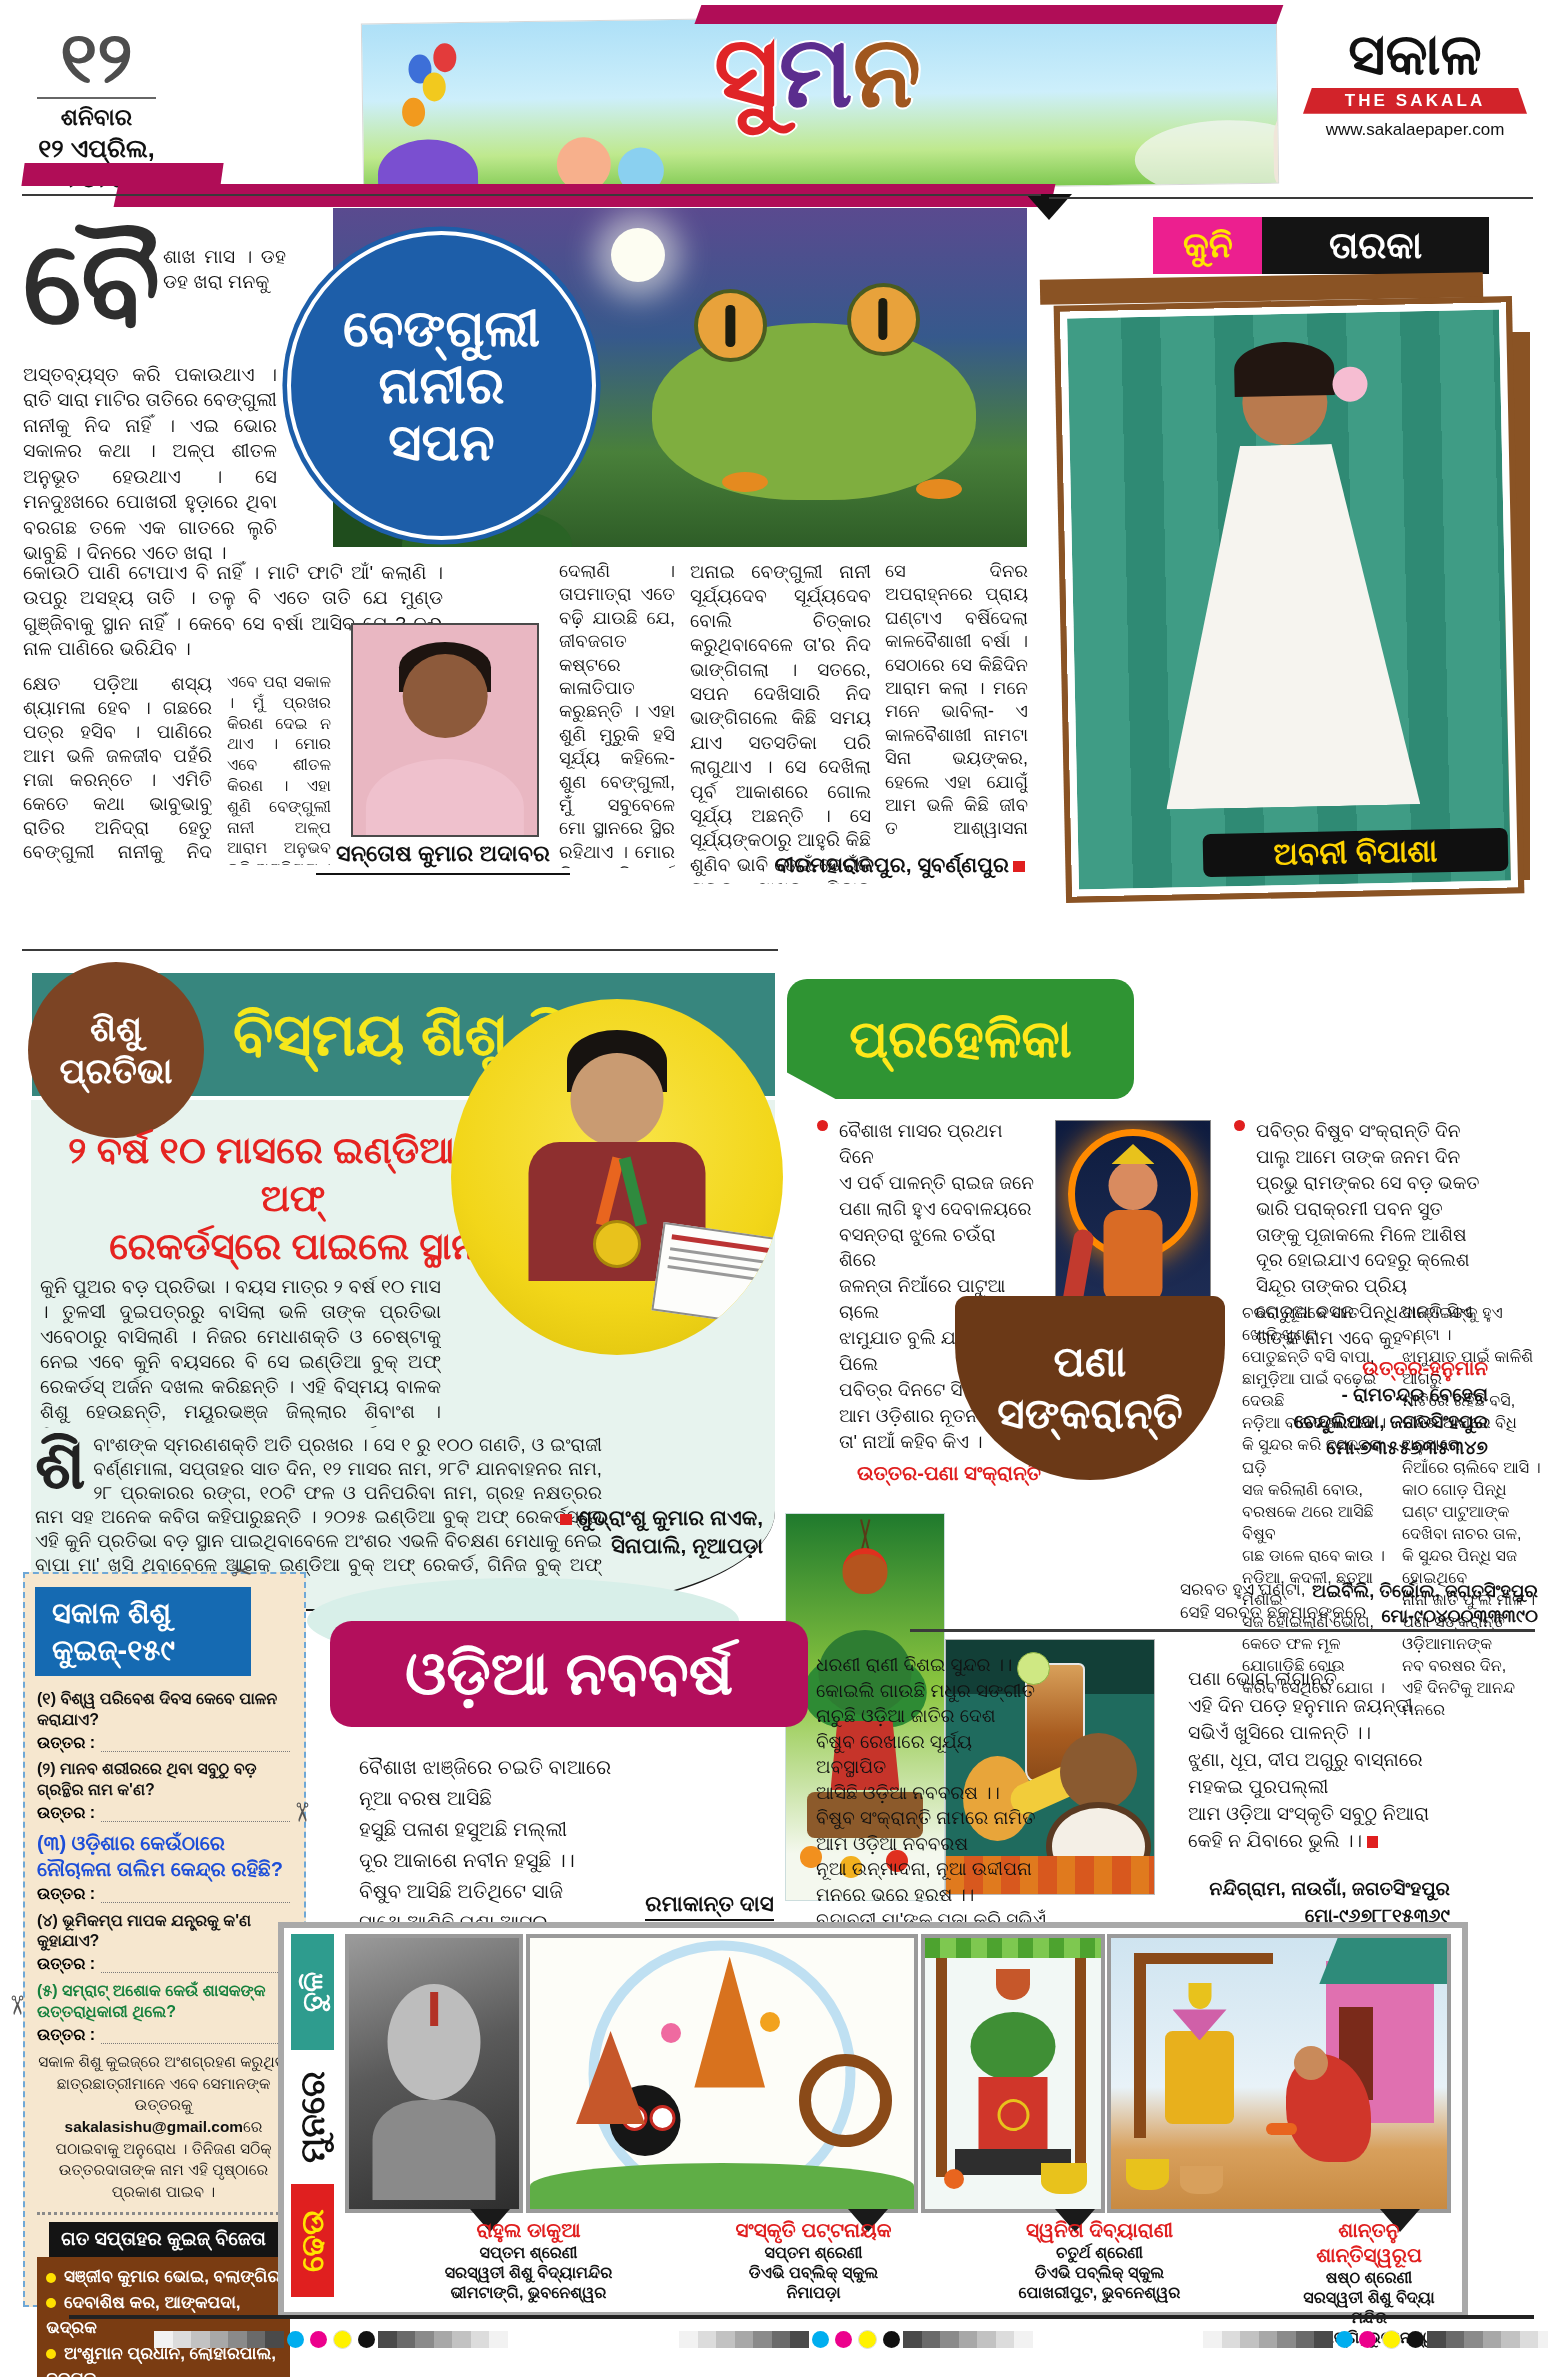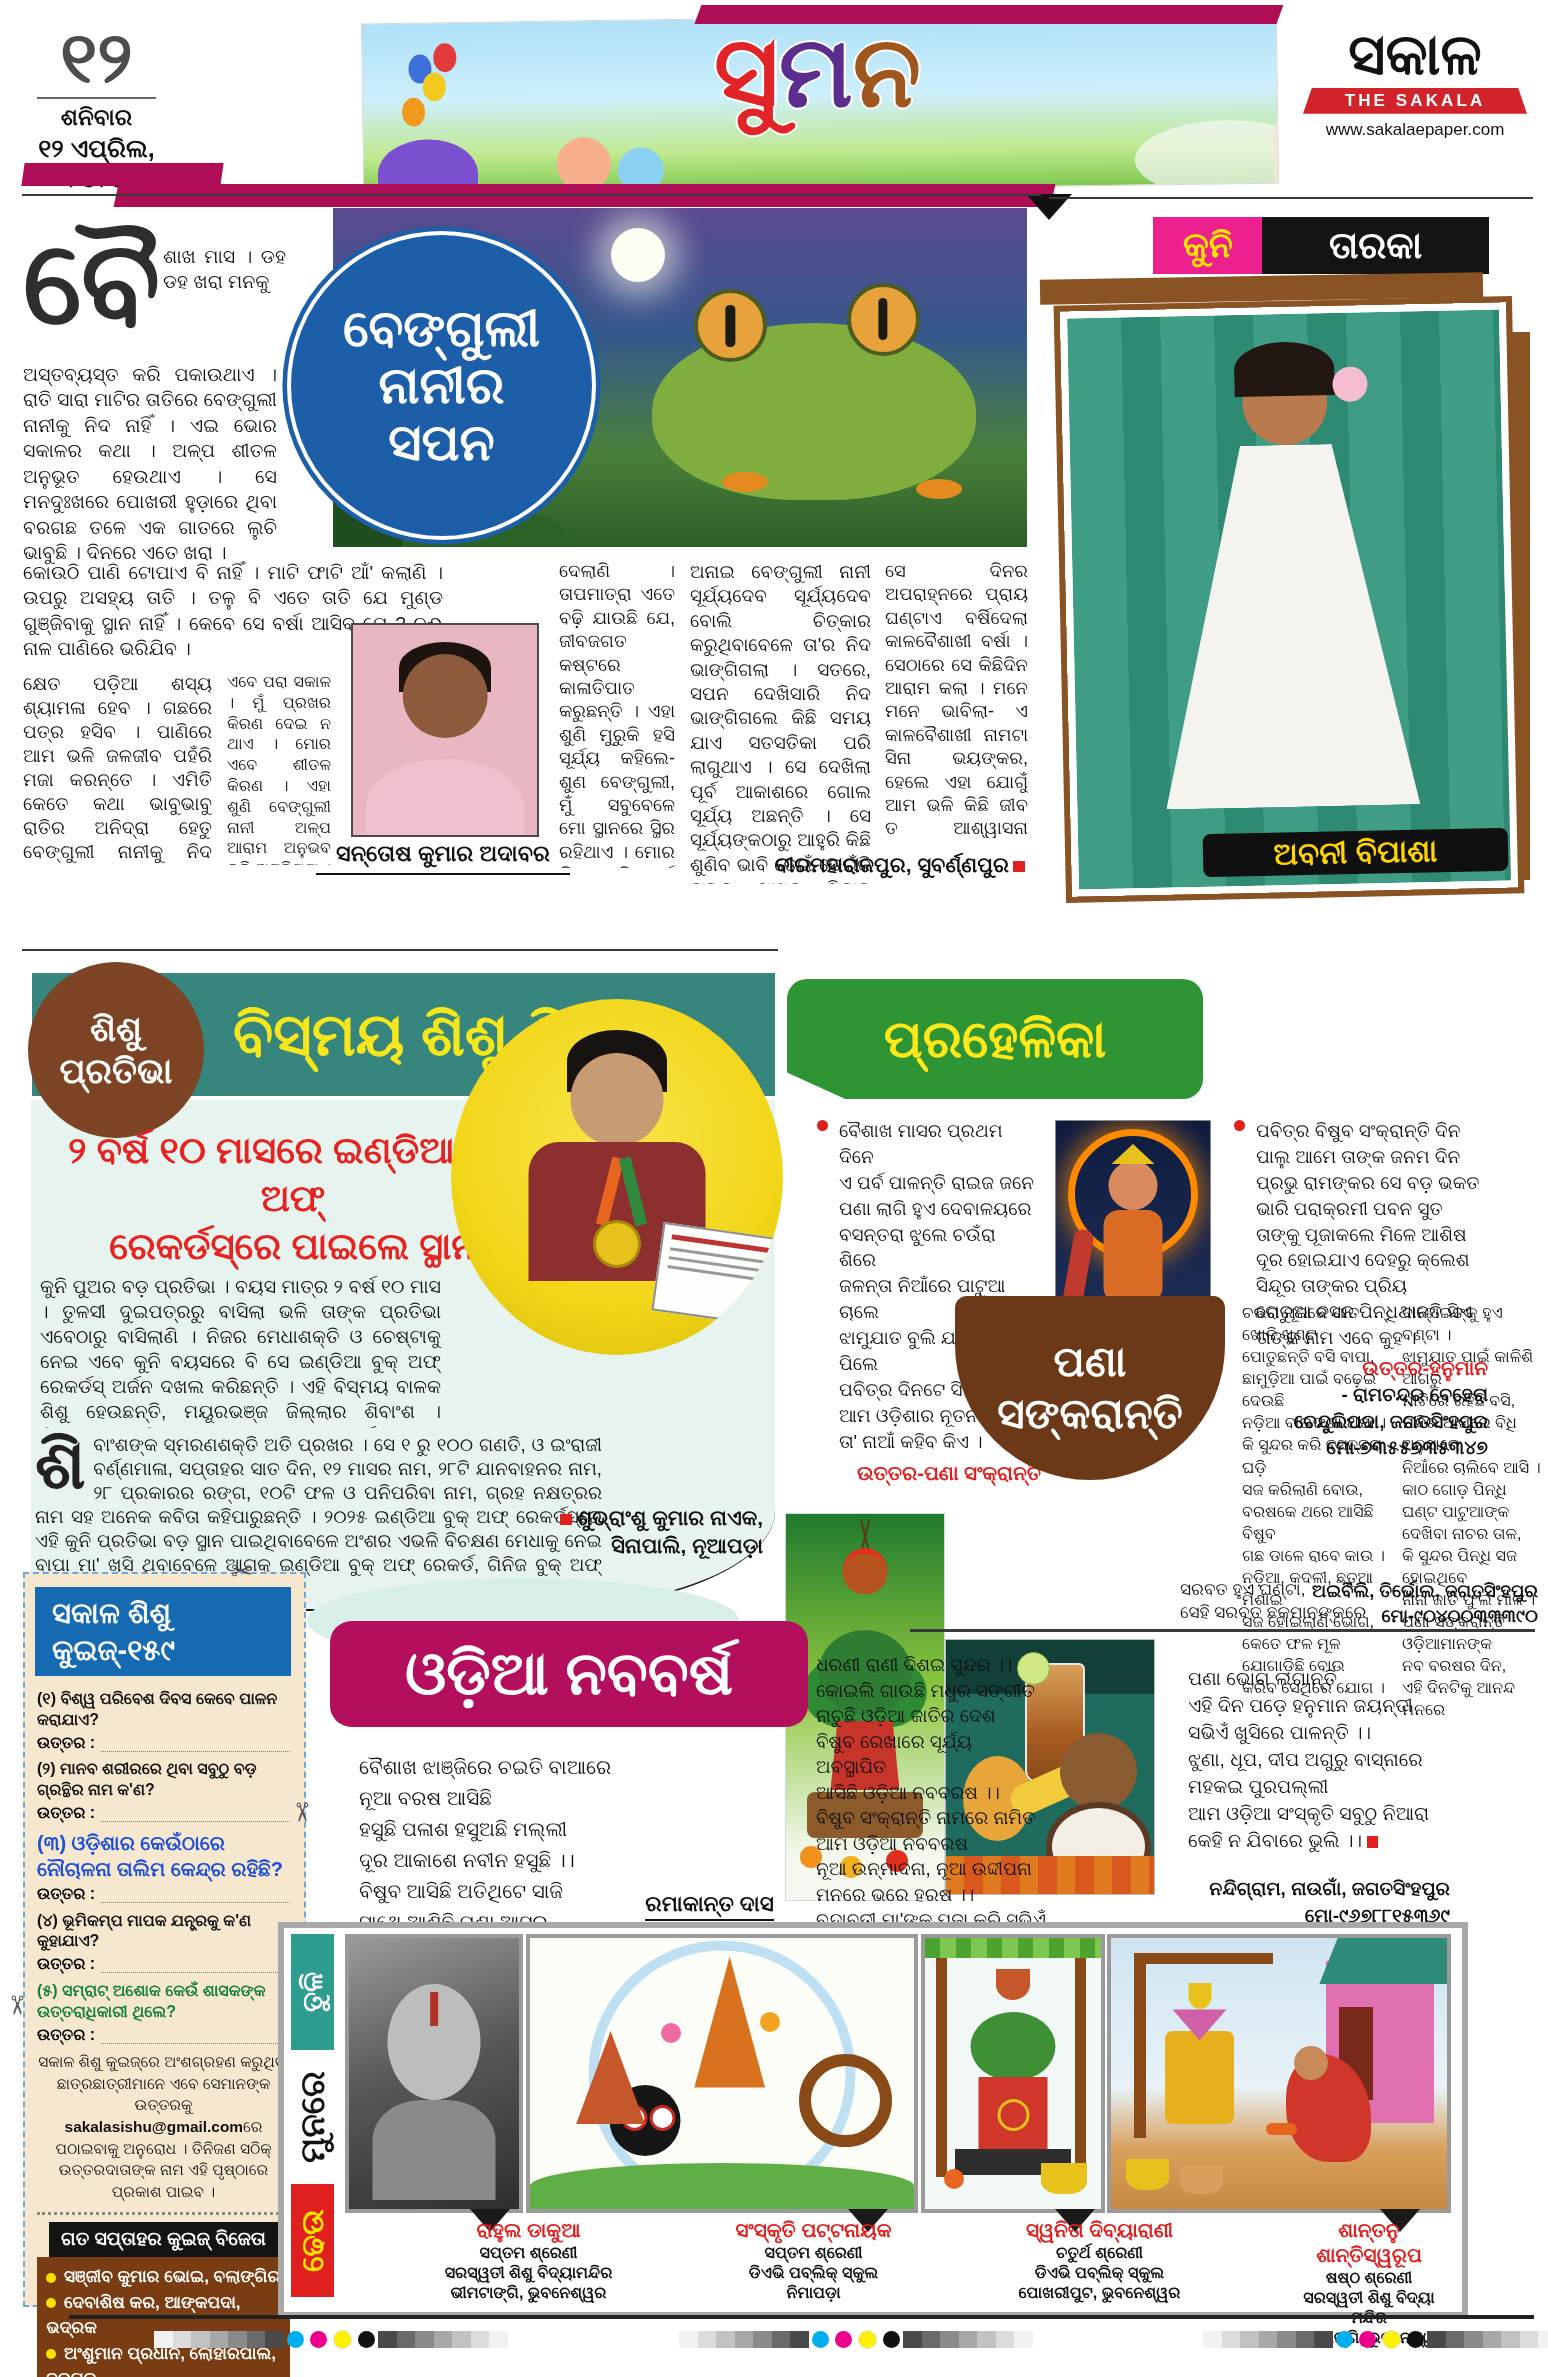--- a/index.html
+++ b/index.html
@@ -170,21 +170,21 @@
 
   <div class="abs just" style="left:40px;top:1274px;width:401px;height:154px;font-size:19px;line-height:1.32;color:#111;overflow:hidden;">କୁନି ପୁଅର ବଡ଼ ପ୍ରତିଭା । ବୟସ ମାତ୍ର ୨ ବର୍ଷ ୧୦ ମାସ । ତୁଳସୀ ଦୁଇପତ୍ରରୁ ବାସିଲା ଭଳି ତାଙ୍କ ପ୍ରତିଭା ଏବେଠାରୁ ବାସିଲାଣି । ନିଜର ମେଧାଶକ୍ତି ଓ ଚେଷ୍ଟାକୁ ନେଇ ଏବେ କୁନି ବୟସରେ ବି ସେ ଇଣ୍ଡିଆ ବୁକ୍ ଅଫ୍ ରେକର୍ଡସ୍ ଅର୍ଜନ ଦଖଲ କରିଛନ୍ତି । ଏହି ବିସ୍ମୟ ବାଳକ ଶିଶୁ ହେଉଛନ୍ତି, ମୟୂରଭଞ୍ଜ ଜିଲ୍ଲାର ଶିବାଂଶ । ଶିବାଂଶଙ୍କ ଏହି ସଫଳତାରେ ଗ୍ରାମବାସୀ ଗର୍ବ ଅନୁଭବ କରୁଛନ୍ତି । ତାଙ୍କର ଏହି ସଫଳତା ଏବେ ଚର୍ଚ୍ଚାରେ ଅଛି ।</div>
   <div class="abs" style="left:35px;top:1433px;width:567px;height:143px;font-size:18.5px;line-height:1.3;color:#111;text-align:justify;overflow:hidden;">
     <span style="float:left;font-size:68px;font-weight:bold;line-height:.85;margin:3.1px 7.7px 0 0;color:#222;">ଶି</span><span>ବାଂଶଙ୍କ ସ୍ମରଣଶକ୍ତି ଅତି ପ୍ରଖର । ସେ ୧ ରୁ ୧୦୦ ଗଣତି, ଓ ଇଂରାଜୀ ବର୍ଣ୍ଣମାଳା, ସପ୍ତାହର ସାତ ଦିନ, ୧୨ ମାସର ନାମ, ୨୮ଟି ଯାନବାହନର ନାମ, ୨୮ ପ୍ରକାରର ରଙ୍ଗ, ୧୦ଟି ଫଳ ଓ ପନିପରିବା ନାମ, ଗ୍ରହ ନକ୍ଷତ୍ରର ନାମ ସହ ଅନେକ କବିତା କହିପାରୁଛନ୍ତି । ୨୦୨୫ ଇଣ୍ଡିଆ ବୁକ୍ ଅଫ୍ ରେକର୍ଡସ୍‌ରେ ଏହି କୁନି ପ୍ରତିଭା ବଡ଼ ସ୍ଥାନ ପାଇଥିବାବେଳେ ଅଂଶର ଏଭଳି ବିଚକ୍ଷଣ ମେଧାକୁ ନେଇ ବାପା ମା' ଖୁସି ଥିବାବେଳେ ଆଗକୁ ଇଣ୍ଡିଆ ବୁକ୍ ଅଫ୍ ରେକର୍ଡ, ଗିନିଜ ବୁକ୍ ଅଫ୍ ରେକର୍ଡରେ ସ୍ଥାନ ପାଇ ହେବା ପାଇଁ ଇଚ୍ଛା ରଖିଛନ୍ତି ।</span>
   </div>
   <div class="abs rgt bold" style="left:478px;top:1504px;width:285px;font-size:21px;color:#111;line-height:1.35;">
     <span class="redsq" style="margin:0 4.6px 0 0;"></span><span>ଶୁଭ୍ରାଂଶୁ କୁମାର ନାଏକ,</span>
     <div>ସିନାପାଲି, ନୂଆପଡ଼ା</div>
   </div>
 
-  <div class="abs" style="left:787px;top:979px;width:416px;height:120px;background:#2f9433;border-radius:20px;display:flex;align-items:center;justify-content:center;clip-path:polygon(0 0,100% 0,100% 100%,14% 100%,0 78%);">
+  <div class="abs" style="left:787px;top:979px;width:347px;height:120px;background:#2f9433;border-radius:20px;display:flex;align-items:center;justify-content:center;clip-path:polygon(0 0,100% 0,100% 100%,14% 100%,0 78%);">
     <span style="color:#ffe81a;font-weight:bold;font-size:52px;">ପ୍ରହେଳିକା</span>
   </div>
 
   <div class="abs" style="left:817px;top:1118px;width:224px;">
     <span class="bullet-red"></span>
     <div class="prelines" style="display:inline-block;vertical-align:top;width:197px;font-size:18.5px;line-height:1.4;color:#111;">ବୈଶାଖ ମାସର ପ୍ରଥମ ଦିନେ
 ଏ ପର୍ବ ପାଳନ୍ତି ରାଇଜ ଜନେ
 ପଣା ଲାଗି ହୁଏ ଦେବାଳୟରେ
 ବସନ୍ତରା ଝୁଲେ ଚଉଁରା ଶିରେ
 ଜଳନ୍ତା ନିଆଁରେ ପାଟୁଆ ଚାଲେ
@@ -310,21 +310,21 @@
       <div>ମୋ-୯୬୭୮୮୧୫୩୬୯</div>
     </div>
   </div>
 
   <div class="abs" style="left:23px;top:1572px;width:279px;height:731px;background:#f6e7cf;border:2.3px dashed #6fa8d6;"></div>
   <span class="scissor" style="left:231px;top:1556px;">✂</span>
   <span class="scissor" style="left:6.2px;top:1990px;transform:rotate(90deg);">✂</span>
   <span class="scissor" style="left:291px;top:1797px;transform:rotate(90deg);">✂</span>
   <span class="scissor" style="left:139px;top:2289px;">✂</span>
 
-  <div class="abs" style="left:35px;top:1587px;width:256px;height:89px;background:#156ab2;display:flex;align-items:center;">
+  <div class="abs" style="left:35px;top:1587px;width:216px;height:89px;background:#156ab2;display:flex;align-items:center;">
     <div style="padding-left:17px;color:#fff;font-weight:bold;font-size:29px;line-height:1.25;">
       <div>ସକାଳ ଶିଶୁ</div>
       <div>କୁଇଜ୍-୧୫୯</div>
     </div>
   </div>
 
   <div class="abs" style="left:37px;top:1689px;width:253px;">
     <div class="qblock">
       <div class="bold" style="font-size:16px;line-height:1.3;color:#111;">(୧) ବିଶ୍ୱ ପରିବେଶ ଦିବସ କେବେ ପାଳନ କରାଯାଏ?</div>
       <div class="answer-line">

